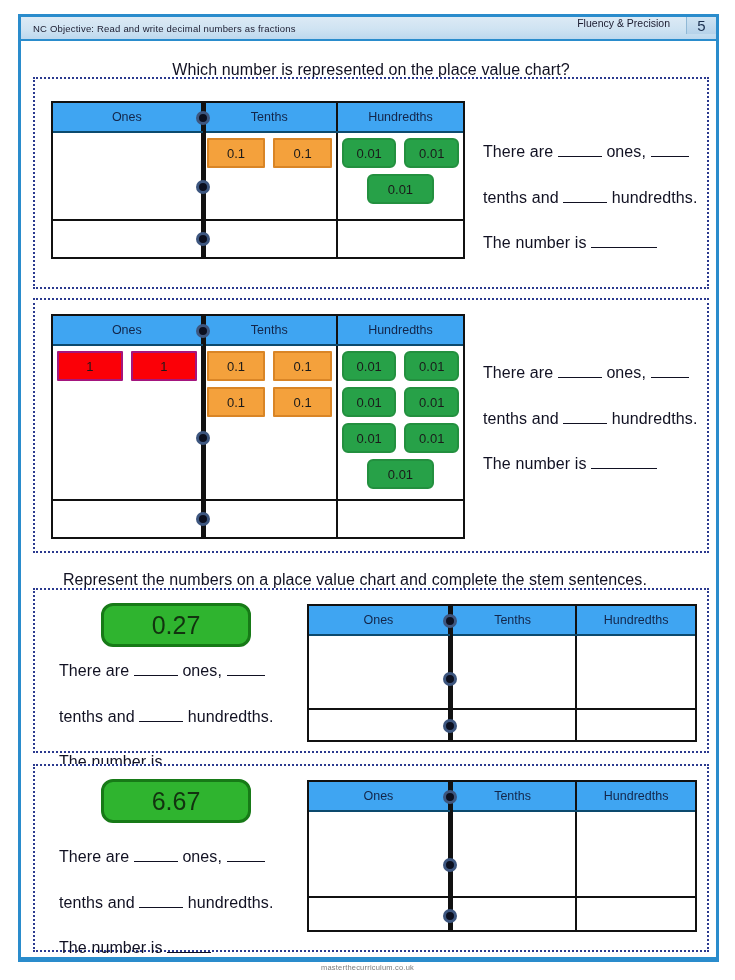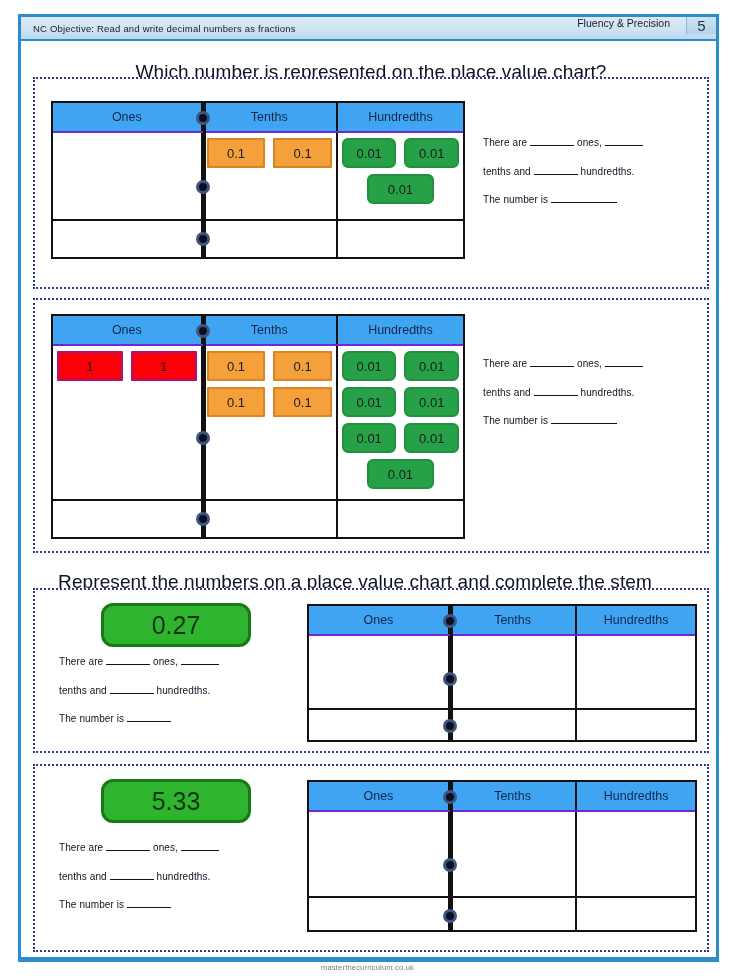--- a/index.html
+++ b/index.html
@@ -64,21 +64,21 @@
     display: flex;
     align-items: center;
     justify-content: center;
     font-size: 15px;
     color: #1b3050;
   }
 
   
   .prompt {
     text-align: center;
-    font-size: 19px;
+    font-size: 16px;
     color: #111122;
     letter-spacing: .1px;
   }
 
   
   .panel {
     border: 2px dotted #2b3a8f;
     background: #ffffff;
     position: relative;
   }
@@ -87,21 +87,21 @@
   .pv-chart {
     border: 2px solid #111111;
     background: #ffffff;
     position: relative;
     display: flex;
     flex-direction: column;
   }
   .pv-head {
     display: flex;
     background: #3fa5f2;
-    border-bottom: 2px solid #6d28d9;
+    border-bottom: 2px solid #0c4a6e;
     height: 30px;
   }
   .pv-head > div {
     display: flex;
     align-items: center;
     justify-content: center;
     font-size: 12.5px;
     color: #13264a;
     border-right: 2px solid #111111;
     height: 100%;
@@ -181,21 +181,21 @@
   }
   .counter.c-hundredth {
     background: #27a148;
     border: 2px solid #23903f;
     border-radius: 6px;
   }
   .counter.narrow { flex: 0 0 58%; }
 
   
   .stem {
-    font-size: 10px;
+    font-size: 16px;
     color: #111122;
     line-height: 2.85;
     letter-spacing: .1px;
   }
   .stem .blank {
     display: inline-block;
     border-bottom: 1.5px solid #111122;
     vertical-align: baseline;
   }
   .blank-s { width: 38px; }
@@ -432,21 +432,21 @@
       <div class="pv-foot" style="height:30px;">
         <div class="col-ones"></div>
         <div class="col-tenths"></div>
         <div class="col-hundr"></div>
       </div>
     </div>
   </div>
 
   <div id="panel-4" class="panel">
 
-    <div id="card-4" class="num-card">5.33</div>
+    <div id="card-4" class="num-card">6.67</div>
 
     <div id="stem-4" class="stem">
       <span>There are</span>
       <span class="blank blank-m"></span>
       <span>ones,</span>
       <span class="blank blank-s"></span><br>
       <span>tenths and</span>
       <span class="blank blank-m"></span>
       <span>hundredths.</span><br>
       <span>The number is</span>

